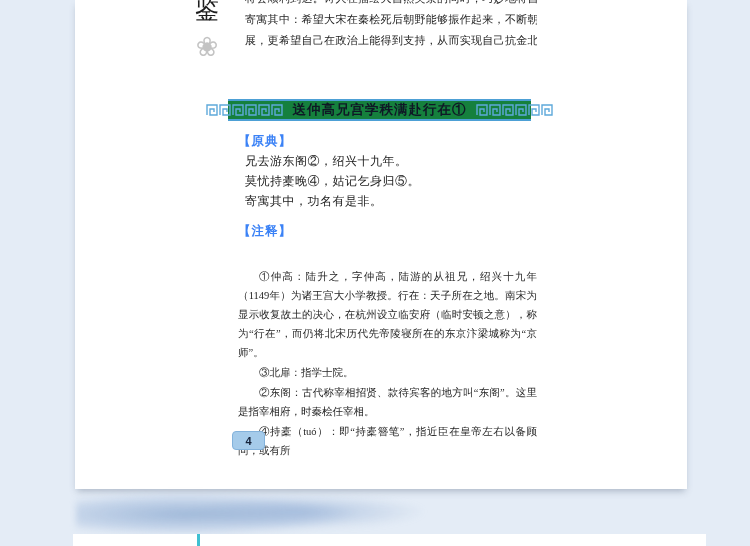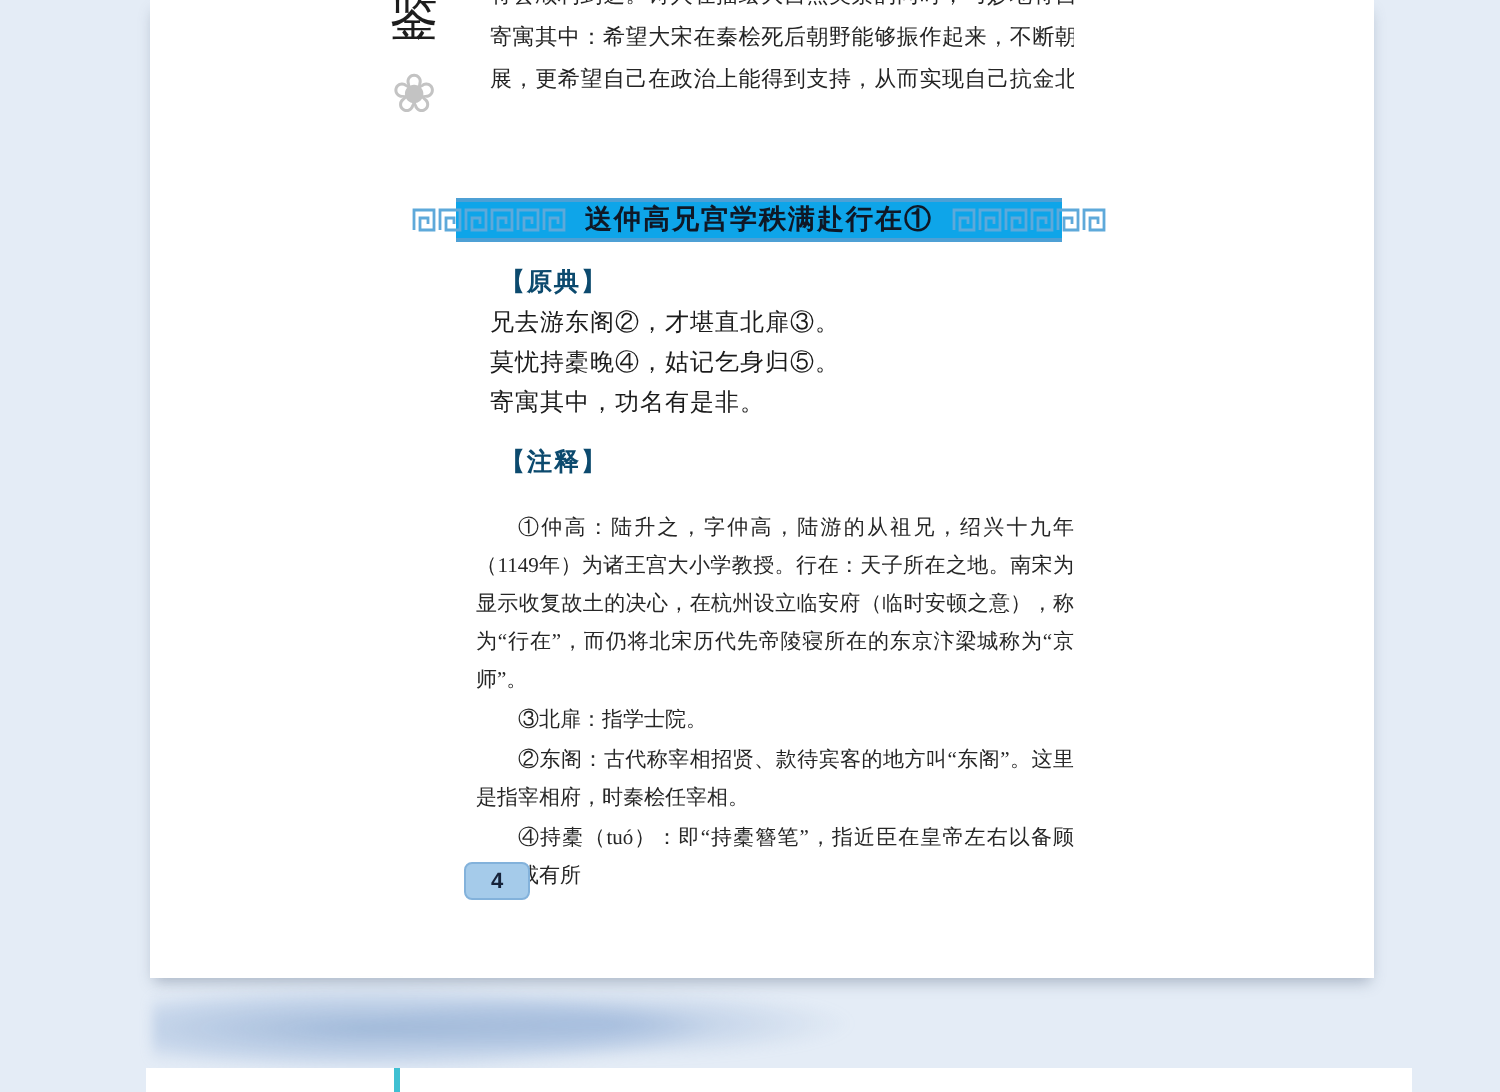--- a/index.html
+++ b/index.html
@@ -29,47 +29,47 @@
   
   .intro{
     position:absolute;left:170px;top:-12px;width:292px;
     font-size:11px;line-height:21px;color:#242424;
     letter-spacing:.3px;
   }
   .intro .line{white-space:nowrap;overflow:hidden;}
   
   .titlebar{
     position:absolute;left:153px;top:99px;width:303px;height:18px;
-    background:#0ea5e9;
+    background:#15803d;
     border-top:2px solid #4da0d5;border-bottom:2px solid #4da0d5;
     display:flex;align-items:center;justify-content:center;gap:9px;
   }
   .titlebar .title{
     font-family:"Liberation Sans", sans-serif;
     font-size:13.5px;font-weight:bold;color:#0f1826;
     letter-spacing:1px;white-space:nowrap;
   }
   .meander{flex:0 0 auto;}
   
   .sec-label{
     position:absolute;left:163px;
-    font-size:12.5px;font-weight:bold;color:#0c4a6e;
-    font-family:"Liberation Sans", sans-serif;letter-spacing:1px;margin-left:12px;
+    font-size:12.5px;font-weight:bold;color:#3b82f6;
+    font-family:"Liberation Sans", sans-serif;letter-spacing:1px;
   }
   .sec-origin{top:133px;}
   .sec-notes{top:223px;}
   
   .poem{
     position:absolute;left:170px;top:151px;width:300px;
     font-size:12px;line-height:20px;color:#1b1b1b;letter-spacing:.5px;
   }
   .poem .line{white-space:nowrap;overflow:hidden;}
   
   .notes{
-    position:absolute;left:163px;top:254px;width:299px;
+    position:absolute;left:163px;top:266px;width:299px;
     font-size:10.5px;line-height:19px;color:#262626;
     text-align:justify;
   }
   .notes p{margin:1px 0 0;text-indent:2em;}
   
   .page-num{
     position:absolute;left:157px;top:431px;width:31px;height:17px;
     background:#a5cbea;border:1px solid #83b2db;border-radius:4px;
     display:flex;align-items:center;justify-content:center;
     font-family:"Liberation Sans", sans-serif;
@@ -130,21 +130,21 @@
           <use href="#mk" x="26"></use>
         <use href="#mk" x="39"></use>
           <use href="#mk" x="52"></use>
           <use href="#mk" x="65"></use>
       </svg>
     </div>
 
     <div class="sec-label sec-origin">【原典】</div>
 
     <div class="poem">
-      <div class="line">兄去游东阁②，才堪直北扉③。</div>
+      <div class="line">兄去游东阁②，绍兴十九年。</div>
       <div class="line">莫忧持橐晚④，姑记乞身归⑤。</div>
       <div class="line">寄寓其中，功名有是非。</div>
     </div>
 
     <div class="sec-label sec-notes">【注释】</div>
 
     <div class="notes">
       <p>①仲高：陆升之，字仲高，陆游的从祖兄，绍兴十九年（1149年）为诸王宫大小学教授。行在：天子所在之地。南宋为显示收复故土的决心，在杭州设立临安府（临时安顿之意），称为“行在”，而仍将北宋历代先帝陵寝所在的东京汴梁城称为“京师”。</p>
       <p>③北扉：指学士院。</p>
       <p>②东阁：古代称宰相招贤、款待宾客的地方叫“东阁”。这里是指宰相府，时秦桧任宰相。</p>

